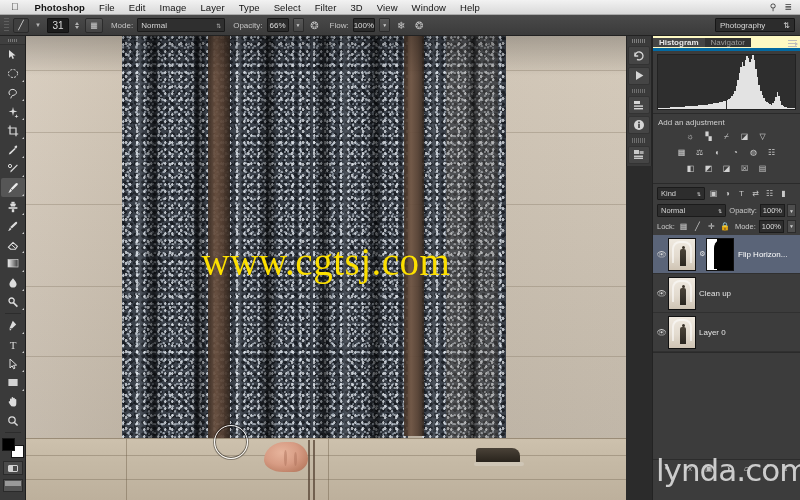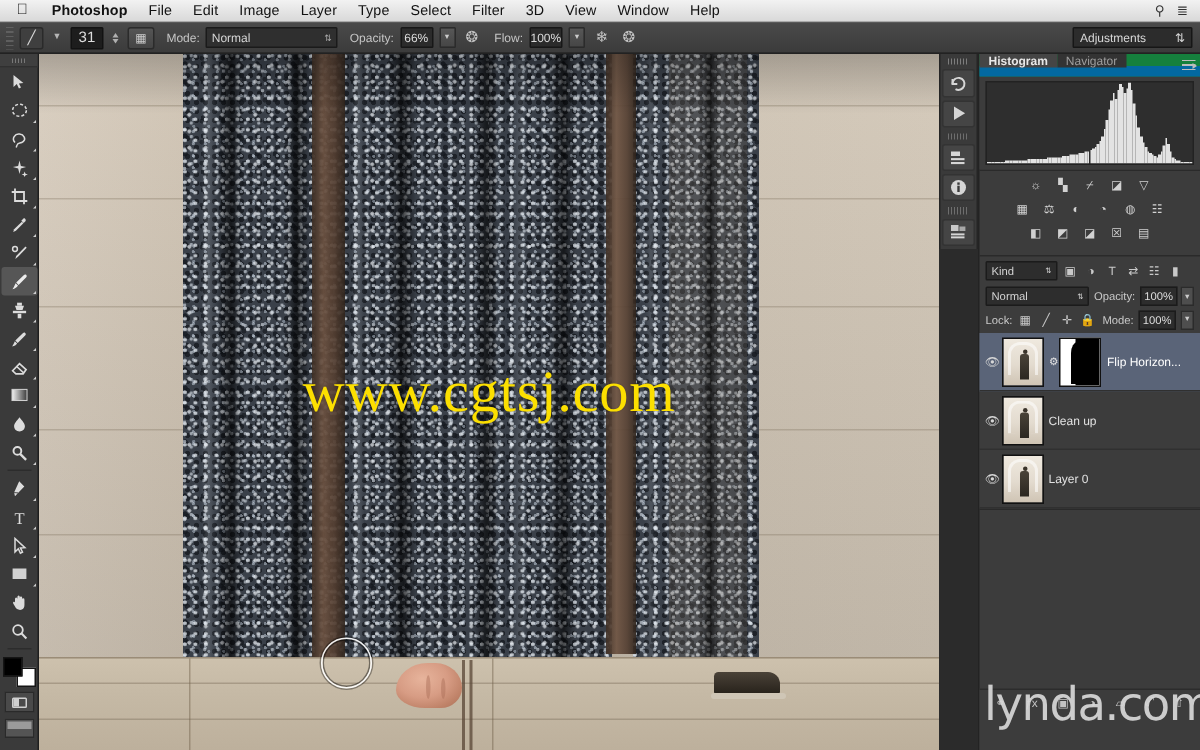--- a/index.html
+++ b/index.html
@@ -231,22 +231,22 @@
     margin:2px 0 3px; }
 
   
   #panels {
     position:absolute; left:652px; top:36px; width:148px; height:464px;
     background:#3c3c3c; border-left:1px solid #232323;
     font-size:8px; color:#cfcfcf;
   }
   .pnl { border-bottom:1px solid #2a2a2a; }
   .pnl-tabs {
-    height:15px; background:#15803d; display:flex; align-items:flex-start;
-    border-bottom:7px solid #0369a1; position:relative;
+    height:15px; background:#fef9c3; display:flex; align-items:center;
+    border-bottom:3px solid #0369a1; position:relative;
   }
   .pnl-tab {
     padding:0 6px; display:flex; align-items:center; font-size:8px;
     color:#9e9e9e; background:#333;
   }
   .pnl-tab.active { background:#454545; color:#e8e8e8; font-weight:bold; }
   .pnl-menu {
     position:absolute; right:3px; top:4px; width:9px;height:8px;
     background:repeating-linear-gradient(#bdbdbd 0 1px, transparent 1px 3px);
   }
@@ -394,21 +394,21 @@
     <div class="ob-num">66%</div>
     <div class="ob-drop">▼</div>
     <div class="ob-ico">❂</div>
     <div class="ob-label">Flow:</div>
     <div class="ob-num">100%</div>
     <div class="ob-drop">▼</div>
     <div class="ob-ico">❄</div>
     <div class="ob-ico">❂</div>
     <div class="ob-right">
       <div class="ws-select">
-        <span>Adjustments</span>
+        <span>Photography</span>
         <span class="ar">⇅</span>
       </div>
     </div>
   </div>
 
   <div id="toolbar">
     <div class="tb-grip">
         <span></span>
       </div>
 
@@ -760,20 +760,21 @@
             <div class="bar" style="left: 130.911px; width: 1.52222px; height: 2.06186%;"></div>
             <div class="bar" style="left: 132.433px; width: 1.52222px; height: 1.03093%;"></div>
             <div class="bar" style="left: 133.956px; width: 1.52222px; height: 1.03093%;"></div>
             <div class="bar" style="left: 135.478px; width: 1.52222px; height: 1.03093%;"></div>
           </div>
       </div>
     </div>
 
     <div class="pnl">
       <div id="adjust">
+        <div class="hdr">Add an adjustment</div>
         <div class="adj-row">
           <div class="adj-ico">☼</div>
           <div class="adj-ico">▚</div>
           <div class="adj-ico">⌿</div>
           <div class="adj-ico">◪</div>
           <div class="adj-ico">▽</div>
         </div>
         <div class="adj-row">
           <div class="adj-ico">▦</div>
           <div class="adj-ico">⚖</div>

